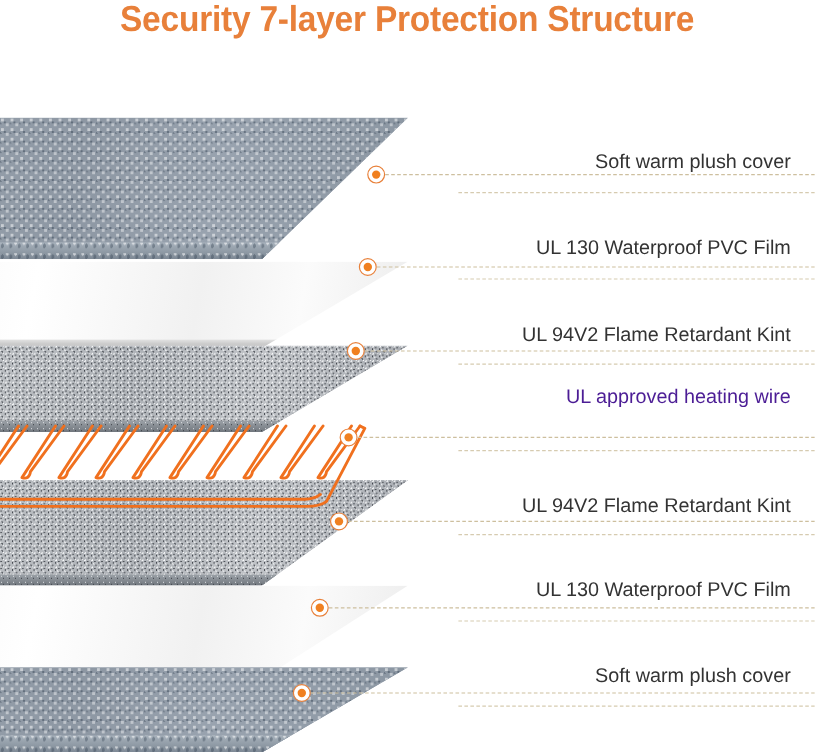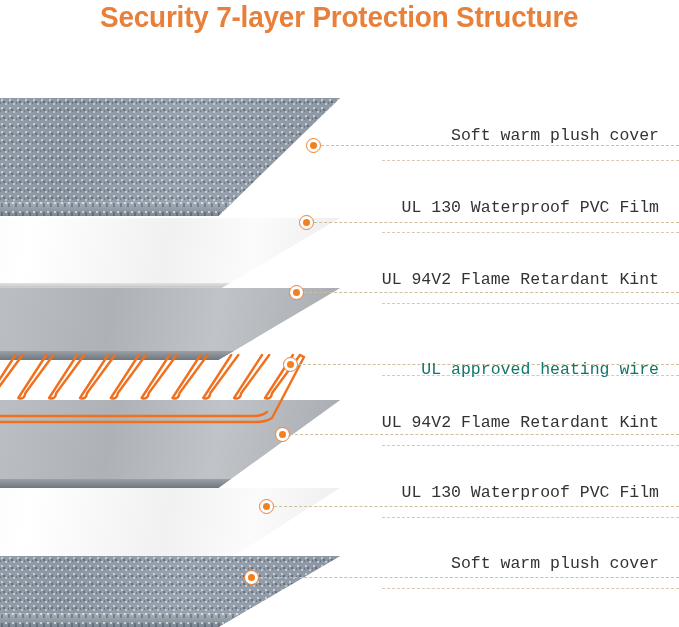--- a/index.html
+++ b/index.html
@@ -83,21 +83,21 @@
   }
   .pvc-front{
     position:absolute;left:0;right:0;bottom:0;height:7px;
     background:linear-gradient(#e2e2e2,#c9c9c9 55%,#dcdcdc);
   }
 
   
   #wire-svg{position:absolute;left:0;top:0;width:679px;height:627px;pointer-events:none;}
 
   
-  #callouts{position:absolute;left:0;top:0;width:573px;height:627px;font-family:Liberation Mono, monospace;}
+  #callouts{position:absolute;left:0;top:0;width:573px;height:627px;}
   .callout{position:absolute;left:0;width:679px;height:0;}
   .callout-dash{
     position:absolute;height:0;border-top:1.5px dashed #cdbf9e;
   }
   .callout-dot{
     position:absolute;width:15px;height:15px;border-radius:50%;
     background:#ffffff;border:1.5px solid #E8803A;
     box-sizing:border-box;
   }
   .callout-dot::after{
@@ -183,21 +183,21 @@
     <div class="callout">
       <div class="callout-dot" style="left: 288.5px; top: 284.5px;"></div>
       <div class="callout-dash" style="left: 304px; top: 292px; width: 375px; border-top-color: rgb(205, 191, 158);"></div>
       <div class="callout-rule" style="left: 382px; top: 303px; width: 297px;"></div>
       <div class="callout-label" style="top: 270px; color: rgb(51, 51, 51);">UL 94V2 Flame Retardant Kint</div>
     </div>
     <div class="callout">
       <div class="callout-dot" style="left: 282.5px; top: 356.5px;"></div>
       <div class="callout-dash" style="left: 298px; top: 364px; width: 381px; border-top-color: rgb(205, 191, 158);"></div>
       <div class="callout-rule" style="left: 382px; top: 375px; width: 297px;"></div>
-      <div class="callout-label" style="top: 360px; color: #0f766e;">UL approved heating wire</div>
+      <div class="callout-label" style="top: 322px; color: #4c1d95;">UL approved heating wire</div>
     </div>
     <div class="callout">
       <div class="callout-dot" style="left: 274.5px; top: 426.5px;"></div>
       <div class="callout-dash" style="left: 290px; top: 434px; width: 389px; border-top-color: rgb(205, 191, 158);"></div>
       <div class="callout-rule" style="left: 382px; top: 445px; width: 297px;"></div>
       <div class="callout-label" style="top: 413px; color: rgb(51, 51, 51);">UL 94V2 Flame Retardant Kint</div>
     </div>
     <div class="callout">
       <div class="callout-dot" style="left: 258.5px; top: 498.5px;"></div>
       <div class="callout-dash" style="left: 274px; top: 506px; width: 405px; border-top-color: rgb(205, 191, 158);"></div>

